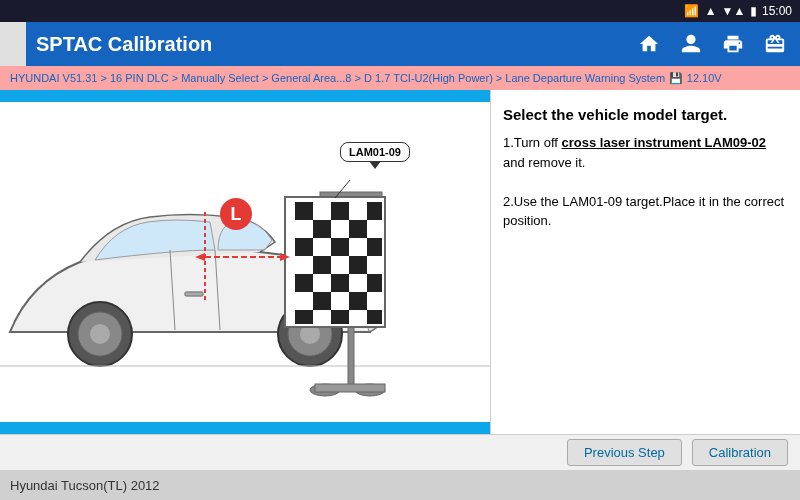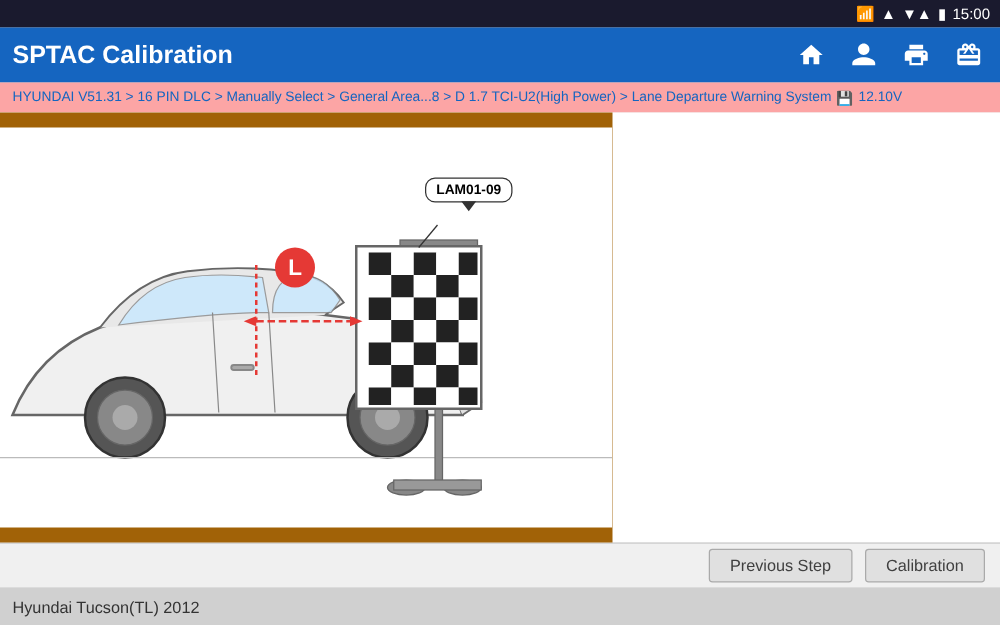--- a/index.html
+++ b/index.html
@@ -31,20 +31,21 @@
     }
 
     
     #header {
       background: #1565c0;
       color: white;
       height: 44px;
       display: flex;
       align-items: center;
       padding: 0 10px;
+      margin-left: 26px;
     }
     #header .title {
       font-size: 20px;
       font-weight: bold;
       flex: 1;
     }
     #header .header-icons {
       display: flex;
       gap: 12px;
       align-items: center;
@@ -77,21 +78,21 @@
     #main {
       display: flex;
       height: calc(500px - 22px - 44px - 24px - 30px - 36px);
       background: white;
     }
 
     
     #diagram-area {
       flex: 0 0 490px;
       position: relative;
-      background: #a16207;
+      background: #0ea5e9;
       overflow: hidden;
     }
 
     
     #instructions-area {
       flex: 1;
       padding: 16px 12px;
       background: white;
       border-left: 1px solid #ccc;
     }
@@ -129,21 +130,21 @@
       gap: 10px;
       border-top: 1px solid #ccc;
     }
     #action-bar button {
       padding: 5px 16px;
       background: #e0e0e0;
       border: 1px solid #aaa;
       border-radius: 3px;
       font-size: 13px;
       cursor: pointer;
-      color: #404040;
+      color: #0369a1;
     }
 
     
     #diagram-svg {
       width: 490px;
       height: 100%;
     }
 
     
     .speech-bubble {
@@ -331,20 +332,28 @@
     <div class="speech-bubble" style="position:absolute; top:52px; left:340px; z-index:10;">
       <span>LAM01-09</span>
     </div>
 
     
     <div class="marker-l" style="position:absolute; top:108px; left:220px; z-index:10;">
       <span>L</span>
     </div>
   </div>
 
+  <div id="instructions-area">
+    <div class="main-title">Select the vehicle model target.</div>
+    <div class="step-text">
+      <span>1.Turn off </span><span class="underline bold">cross laser instrument LAM09-02</span><span> and remove it.</span>
+      <br><br>
+      <span>2.Use the LAM01-09 target.Place it in the correct position.</span>
+    </div>
+  </div>
 </div>
 
 <div id="action-bar">
   <button>Previous Step</button>
   <button>Calibration</button>
 </div>
 
 <div id="bottom-bar">
   <span>Hyundai Tucson(TL) 2012</span>
 </div>

